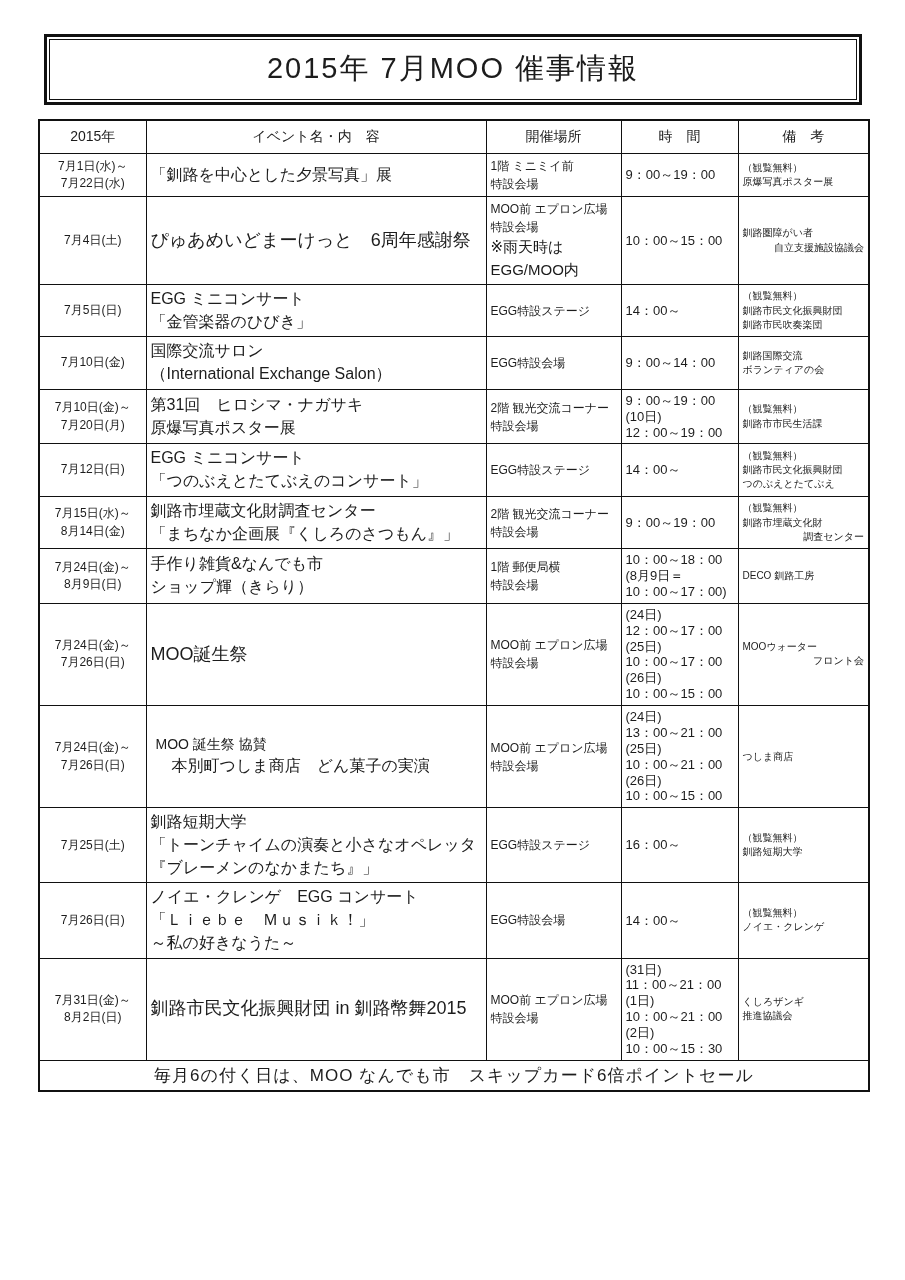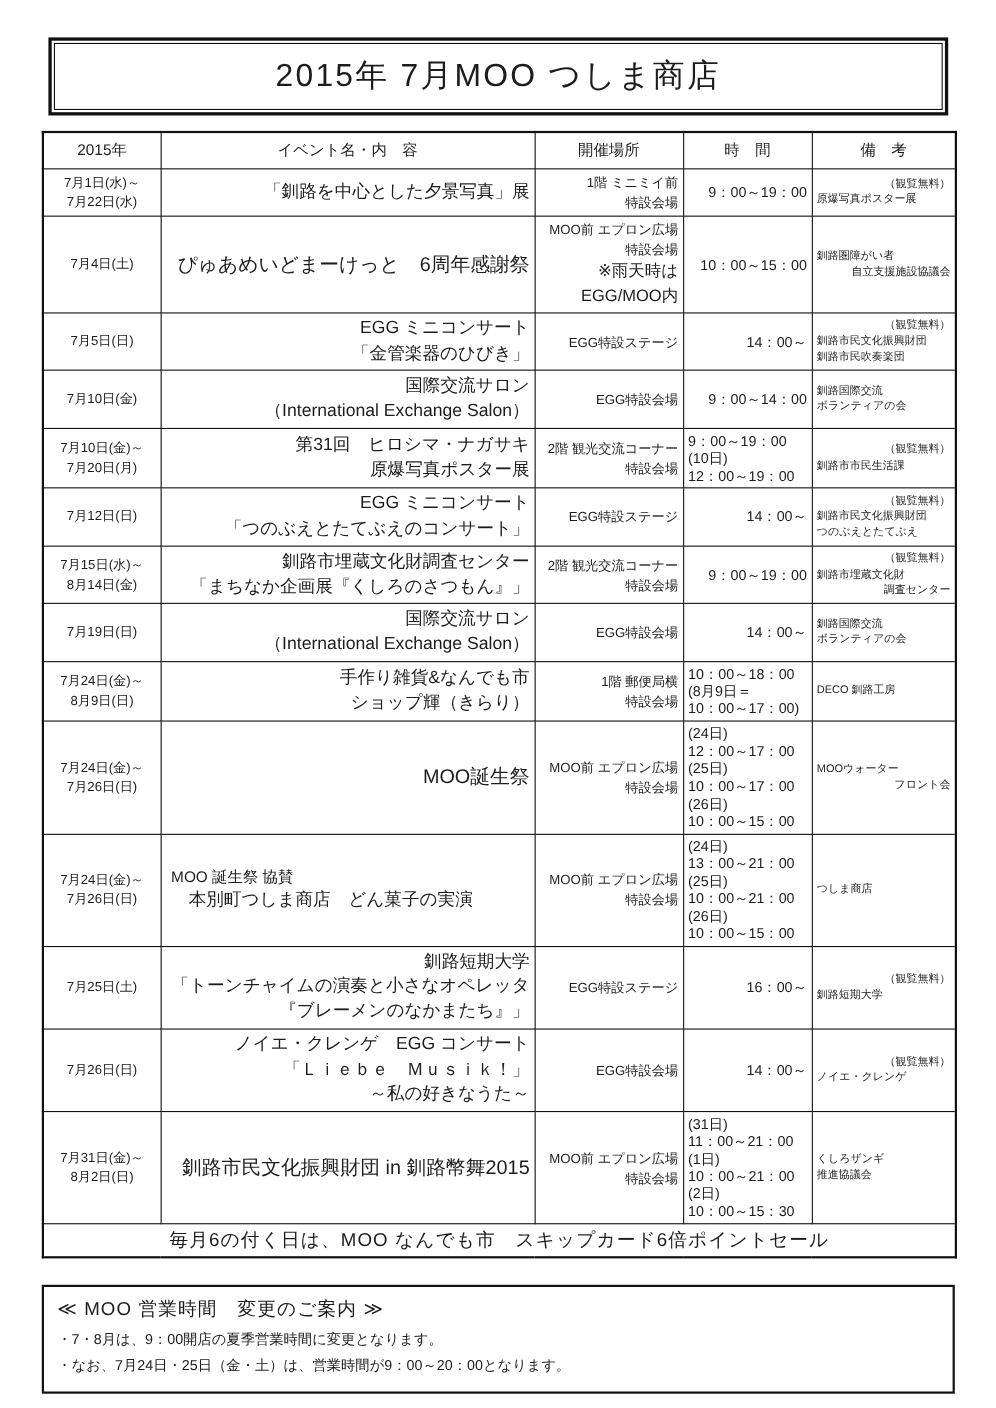--- a/index.html
+++ b/index.html
@@ -13,21 +13,21 @@
 
   
   .title-box { border:3px solid #111; padding:2px; margin:0 6px 14px 6px; }
   .title-inner { border:1px solid #111; text-align:center; padding:9px 0 10px 0; }
   .title-inner h1 { margin:0; font-size:29px; font-weight:normal; letter-spacing:2px; }
 
   table.events { width:830px; border-collapse:collapse; border:2px solid #111; table-layout:fixed; }
   table.events th, table.events td { border:1px solid #111; vertical-align:middle; padding:3px 4px; overflow:hidden; }
   table.events th { font-weight:normal; font-size:14px; text-align:center; padding:7px 2px; }
 
-  .a-c { text-align:right; }
+  .a-c { text-align:left; }
   .a-l { text-align:left; }
   .a-r { text-align:right; }
 
   td.date-cell   { font-size:12px; line-height:1.45; text-align:center; }
   td.event-cell  { font-size:16px; line-height:1.42; }
   td.venue-cell  { font-size:12px; line-height:1.5; }
   td.time-cell   { font-size:13px; line-height:1.22; padding-left:6px; }
   td.remark-cell { font-size:10px; line-height:1.42; padding-left:5px; }
   td.event-cell.a-l { padding-left:9px; }
 
@@ -42,21 +42,21 @@
   .notice-heading { font-size:17px; margin-bottom:6px; letter-spacing:1px; }
   .notice-line { font-size:13px; line-height:1.75; }
 </style>
 </head>
 <body>
 
 <div class="page">
 
   <div class="title-box">
     <div class="title-inner">
-      <h1>2015年 7月MOO つしま商店</h1>
+      <h1>2015年 7月MOO 催事情報</h1>
     </div>
   </div>
 
   <table class="events">
     <colgroup>
       <col style="width:107px">
         <col style="width:340px">
         <col style="width:135px">
         <col style="width:117px">
         <col style="width:131px">
@@ -210,39 +210,20 @@
             <div>9：00～19：00</div>
           </td>
           <td class="remark-cell a-l">
             <div class="a-c">（観覧無料）</div>
             <div>釧路市埋蔵文化財</div>
             <div class="a-r">調査センター</div>
           </td>
         </tr>
         <tr>
           <td class="date-cell a-c">
-            <div>7月19日(日)</div>
-          </td>
-          <td class="event-cell a-c">
-            <div>国際交流サロン</div>
-            <div>（International Exchange Salon）</div>
-          </td>
-          <td class="venue-cell a-c">
-            <div>EGG特設会場</div>
-          </td>
-          <td class="time-cell a-c">
-            <div>14：00～</div>
-          </td>
-          <td class="remark-cell a-l">
-            <div>釧路国際交流</div>
-            <div>ボランティアの会</div>
-          </td>
-        </tr>
-        <tr>
-          <td class="date-cell a-c">
             <div>7月24日(金)～</div>
             <div>8月9日(日)</div>
           </td>
           <td class="event-cell a-c">
             <div>手作り雑貨&amp;なんでも市</div>
             <div>ショップ輝（きらり）</div>
           </td>
           <td class="venue-cell a-c">
             <div>1階 郵便局横</div>
             <div>特設会場</div>
@@ -372,19 +353,14 @@
           </td>
         </tr>
       </tbody>
     <tbody>
       <tr>
         <td colspan="5" class="table-footer-cell">毎月6の付く日は、MOO なんでも市　スキップカード6倍ポイントセール</td>
       </tr>
     </tbody>
   </table>
 
-  <div class="notice-box">
-    <div class="notice-heading">≪ MOO 営業時間　変更のご案内 ≫</div>
-    <div class="notice-line">・7・8月は、9：00開店の夏季営業時間に変更となります。</div>
-    <div class="notice-line">・なお、7月24日・25日（金・土）は、営業時間が9：00～20：00となります。</div>
-  </div>
 
 </div>
 
 </body></html>

